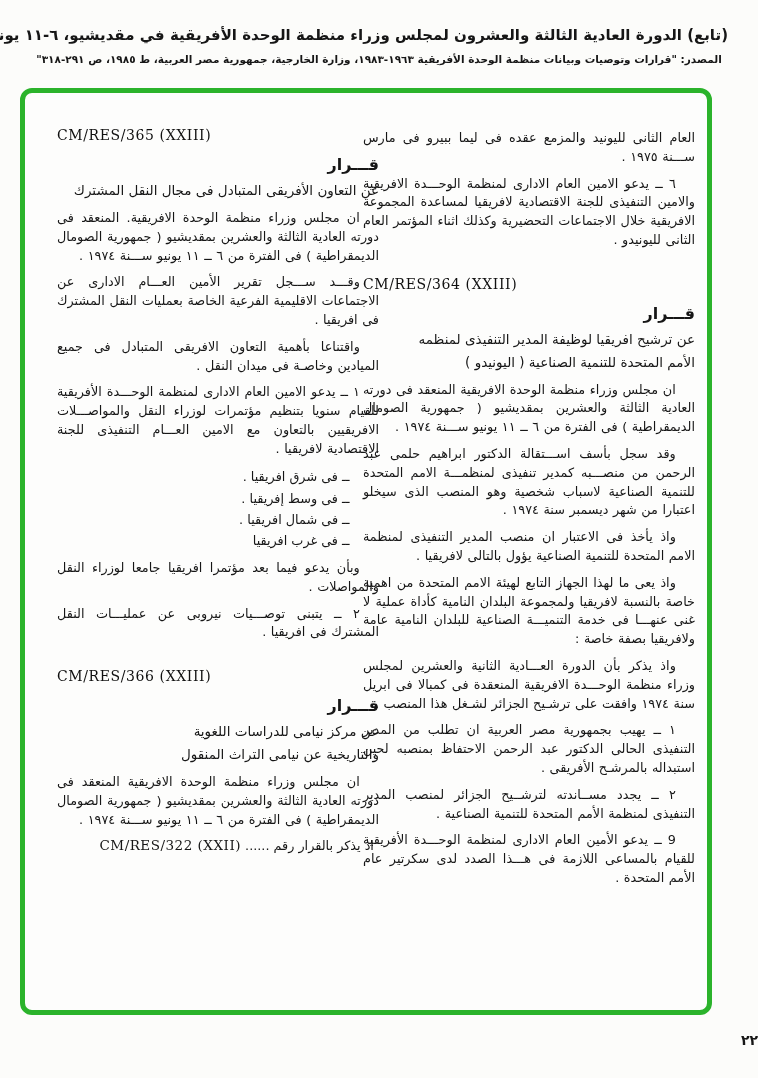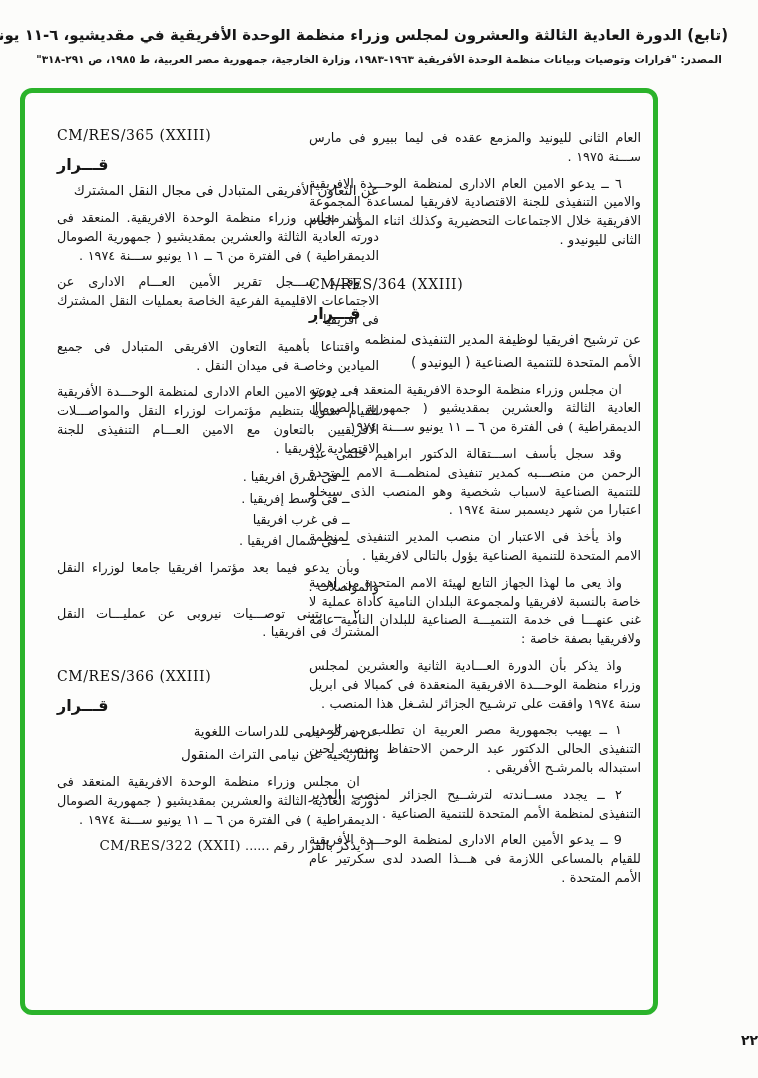--- a/index.html
+++ b/index.html
@@ -10,35 +10,35 @@
     color:#161616;
     font-family:"DejaVu Sans", sans-serif;
     overflow:hidden;
   }
   
   .header { position:absolute; top:26px; left:30px; right:30px; text-align:center; direction:rtl; }
   .header .h1 { font-size:15px; font-weight:bold; letter-spacing:0; white-space:nowrap; }
   .header .h2 { font-size:10.5px; font-weight:bold; margin-top:9px; white-space:nowrap; }
   
   .frame {
-    position:absolute; left:20px; top:88px; width:638px; height:927px;
+    position:absolute; left:20px; top:88px; width:692px; height:927px;
     border:5px solid #2bb32b; border-radius:12px; background:#fdfdfc; overflow:hidden;
   }
   
   .col { position:absolute; top:28px; direction:rtl; }
   .col-left  { left:32px;  width:322px; }
   .col-right { right:12px; width:332px; }
   
   .ref {
     direction:ltr; text-align:left;
     font-family:"DejaVu Serif", serif; font-size:14px; letter-spacing:0.6px;
     margin:6px 0 4px; color:#101010;
   }
   .ref.spaced-top { margin-top:26px; }
-  .title   { text-align:left; font-weight:bold; font-size:16px; margin:12px 0 6px; }
+  .title   { text-align:right; font-weight:bold; font-size:16px; margin:12px 0 6px; }
   .subtitle{ text-align:right; font-weight:normal; font-size:13.5px; line-height:1.55; margin:2px 0; }
   .para {
     font-size:12.8px; line-height:1.47; text-align:justify; text-align-last:right;
     text-indent:1.5em; margin:8px 0; word-spacing:0.5px;
   }
   .list { margin:2px 0 6px; }
   .list-item { font-size:12.8px; line-height:1.65; padding-right:2.3em; }
   .mixed-line { font-size:12.8px; margin-top:7px; text-indent:0.4em; }
   .code-inline { direction:ltr; unicode-bidi:embed; font-family:"DejaVu Serif", serif; font-size:13.5px; letter-spacing:0.5px; }
   
@@ -61,22 +61,22 @@
     <div class="ref">CM/RES/365  (XXIII)</div>
     <div class="title">قـــرار</div>
     <div class="subtitle">عن التعاون الأفريقى المتبادل فى مجال النقل المشترك</div>
     <p class="para">ان مجلس وزراء منظمة الوحدة الافريقية. المنعقد فى دورته العادية الثالثة والعشرين بمقديشيو ( جمهورية الصومال الديمقراطية ) فى الفترة من ٦ ــ ١١ يونيو ســـنة ١٩٧٤ .</p>
     <p class="para">وقـــد ســـجل تقرير الأمين العـــام الادارى عن الاجتماعات الاقليمية الفرعية الخاصة بعمليات النقل المشترك فى افريقيا .</p>
     <p class="para">واقتناعا بأهمية التعاون الافريقى المتبادل فى جميع الميادين وخاصـة فى ميدان النقل .</p>
     <p class="para">١ ــ يدعو الامين العام الادارى لمنظمة الوحـــدة الأفريقية للقيام سنويا بتنظيم مؤتمرات لوزراء النقل والمواصـــلات الافريقيين بالتعاون مع الامين العـــام التنفيذى للجنة الاقتصادية لافريقيا .</p>
     <div class="list">
       <div class="list-item">ــ  فى شرق افريقيا .</div>
       <div class="list-item">ــ  فى وسط إفريقيا .</div>
+      <div class="list-item">ــ  فى شمال افريقيا .</div>
       <div class="list-item">ــ  فى غرب افريقيا</div>
-      <div class="list-item">ــ  فى شمال افريقيا .</div>
     </div>
     <p class="para">وبأن يدعو فيما بعد مؤتمرا افريقيا جامعا لوزراء النقل والمواصلات .</p>
     <p class="para">٢ ــ يتبنى توصـــيات نيروبى عن عمليـــات النقل المشترك فى افريقيا .</p>
     <div class="ref spaced-top">CM/RES/366  (XXIII)</div>
     <div class="title">قـــرار</div>
     <div class="subtitle">عن مركز نيامى للدراسات اللغوية</div>
     <div class="subtitle">والتاريخية عن نيامى التراث المنقول</div>
     <p class="para">ان مجلس وزراء منظمة الوحدة الافريقية المنعقد فى دورته العادية الثالثة والعشرين بمقديشيو ( جمهورية الصومال الديمقراطية ) فى الفترة من ٦ ــ ١١ يونيو ســـنة ١٩٧٤ .</p>
     <p class="mixed-line">
       <span>اذ يذكر بالقرار رقم ......</span>

